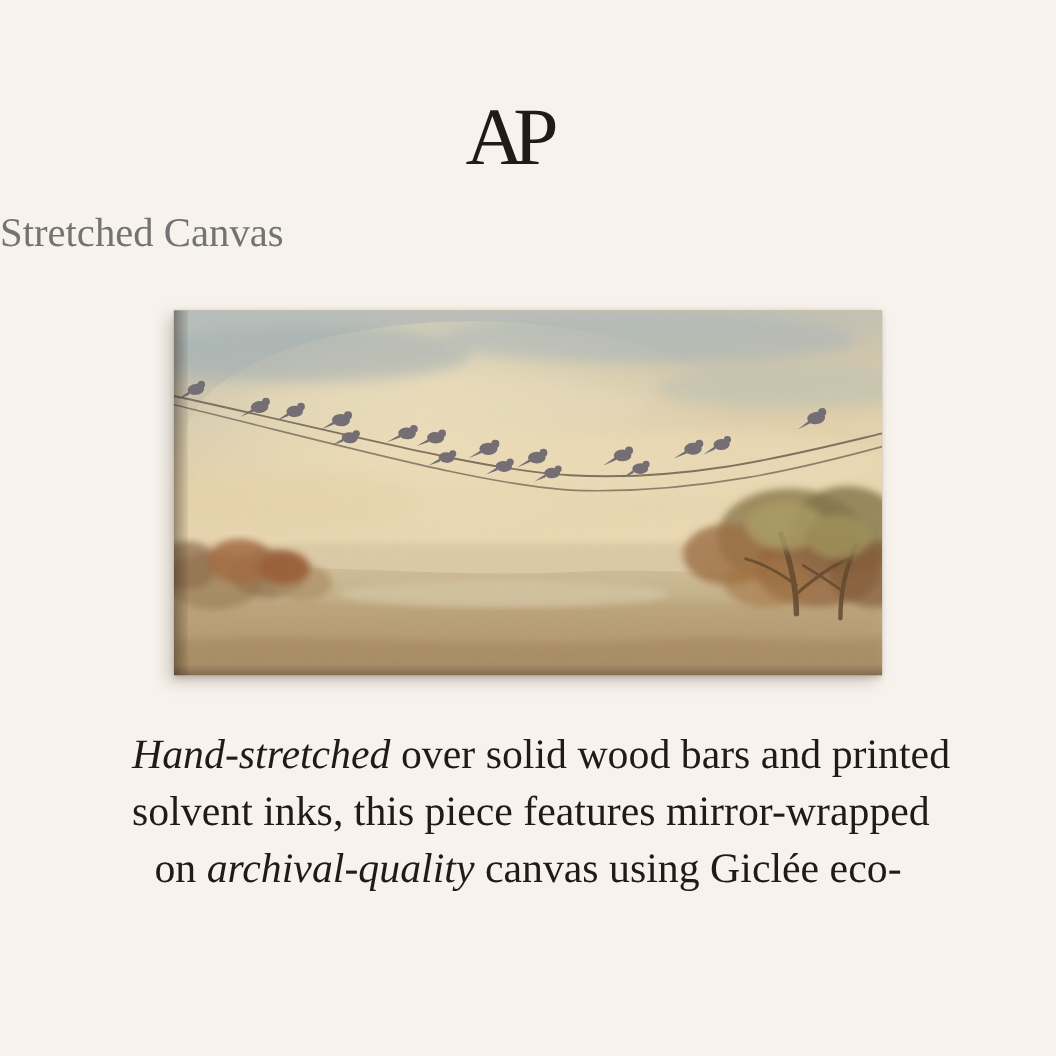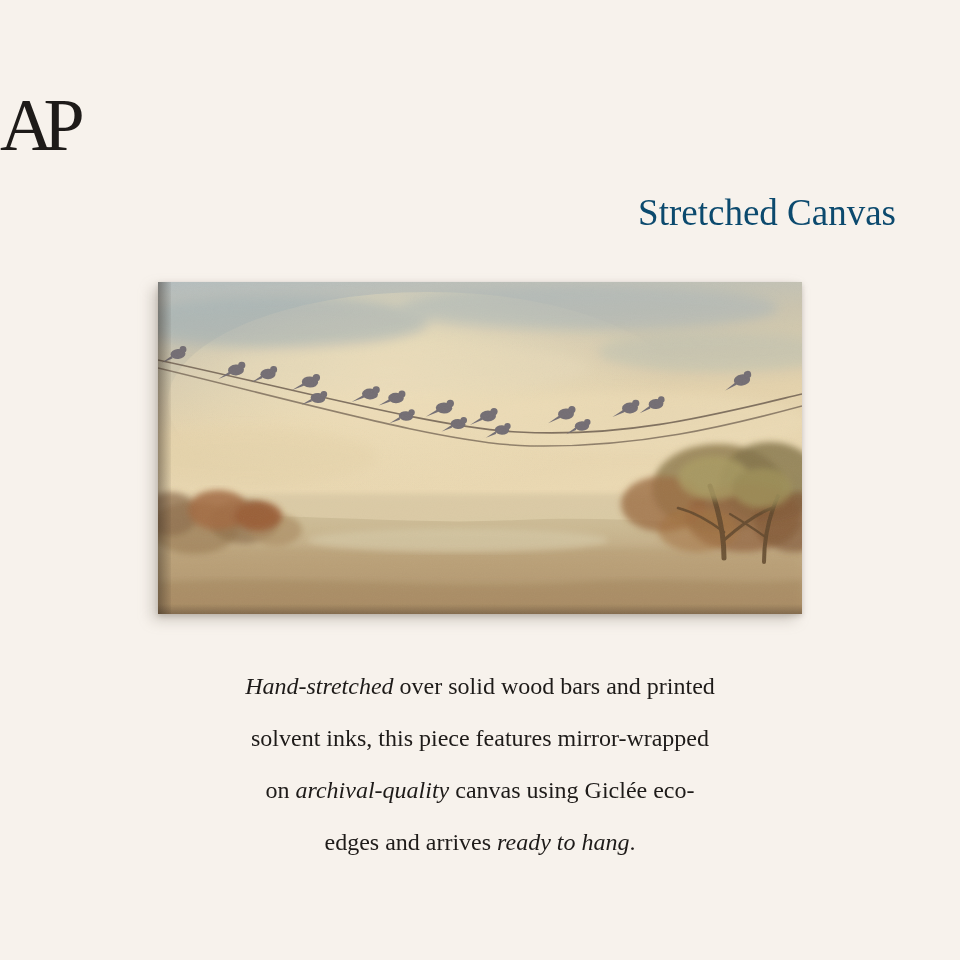--- a/index.html
+++ b/index.html
@@ -20,40 +20,40 @@
     height: 960px;
     background: #f7f2ec;
   }
 
   
   .logo {
     position: absolute;
     top: 86px;
     left: 0;
     width: 929px;
-    text-align: left;
+    text-align: center;
     font-family: "Liberation Serif", serif;
     font-size: 74px;
     line-height: 78px;
     letter-spacing: -2px;
     font-weight: 400;
     color: #1e1b19;
   }
   .logo span.a { letter-spacing: -10px; }
   .subtitle {
     position: absolute;
     top: 190px;
     left: 0;
     width: 896px;
-    text-align: right;
+    text-align: left;
     font-family: "Liberation Serif", serif;
     font-size: 37px;
     line-height: 46px;
     font-weight: 400;
-    color: #0c4a6e;
+    color: #737373;
   }
 
   
   .art-wrap {
     position: absolute;
     left: 158px;
     top: 282px;
     width: 644px;
     height: 332px;
   }
@@ -97,21 +97,21 @@
   }
 
   
   .desc {
     position: absolute;
     left: 120px;
     top: 660px;
     width: 720px;
     text-align: center;
     font-family: "Liberation Serif", serif;
-    font-size: 24px;
+    font-size: 38px;
     line-height: 52px;
     color: #1e1b19;
   }
   .desc i { font-style: italic; }
   .desc-line { display: block; white-space: nowrap; }
 </style>
 </head>
 <body style="background: rgb(247, 242, 236); color: rgb(30, 27, 25);">
 
 <div class="page" style="background: rgb(247, 242, 236);">
@@ -302,16 +302,15 @@
       </svg>
       <div class="edge-left"></div>
       <div class="edge-bottom"></div>
     </div>
   </div>
 
   <div class="desc">
       <span class="desc-line"><i>Hand-stretched</i><span> over solid wood bars and printed</span></span>
       <span class="desc-line"><span>solvent inks, this piece features mirror-wrapped</span></span>
       <span class="desc-line"><span>on </span><i>archival-quality</i><span> canvas using Giclée eco-</span></span>
-      <span class="desc-line"><span>edges and arrives </span><i>ready to hang</i><span>.</span></span>
     </div>
 
 </div>
 
 </body></html>

